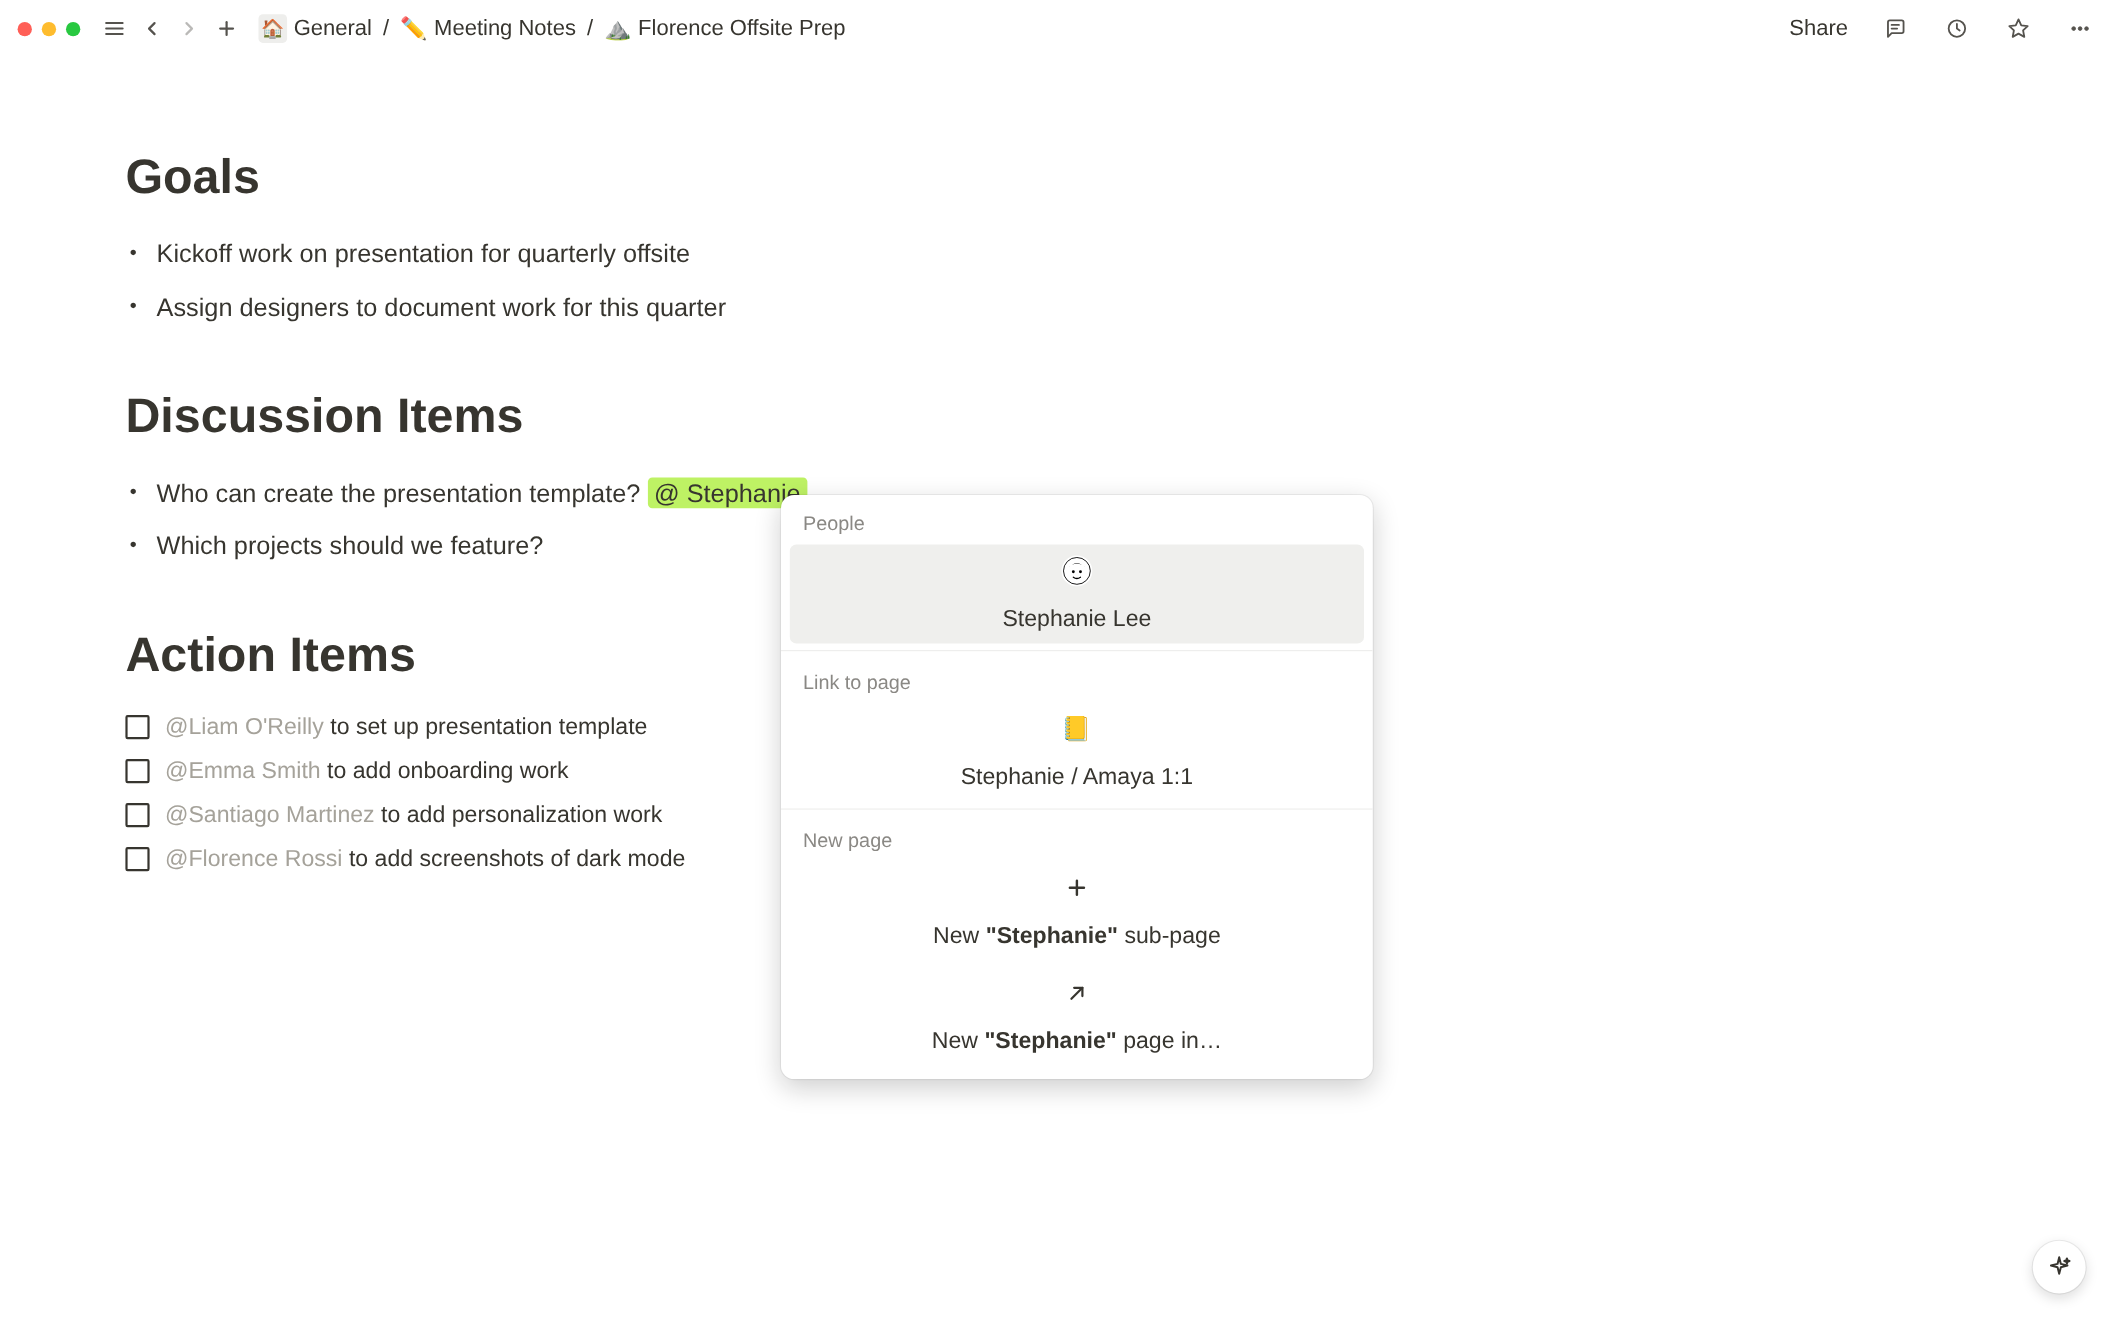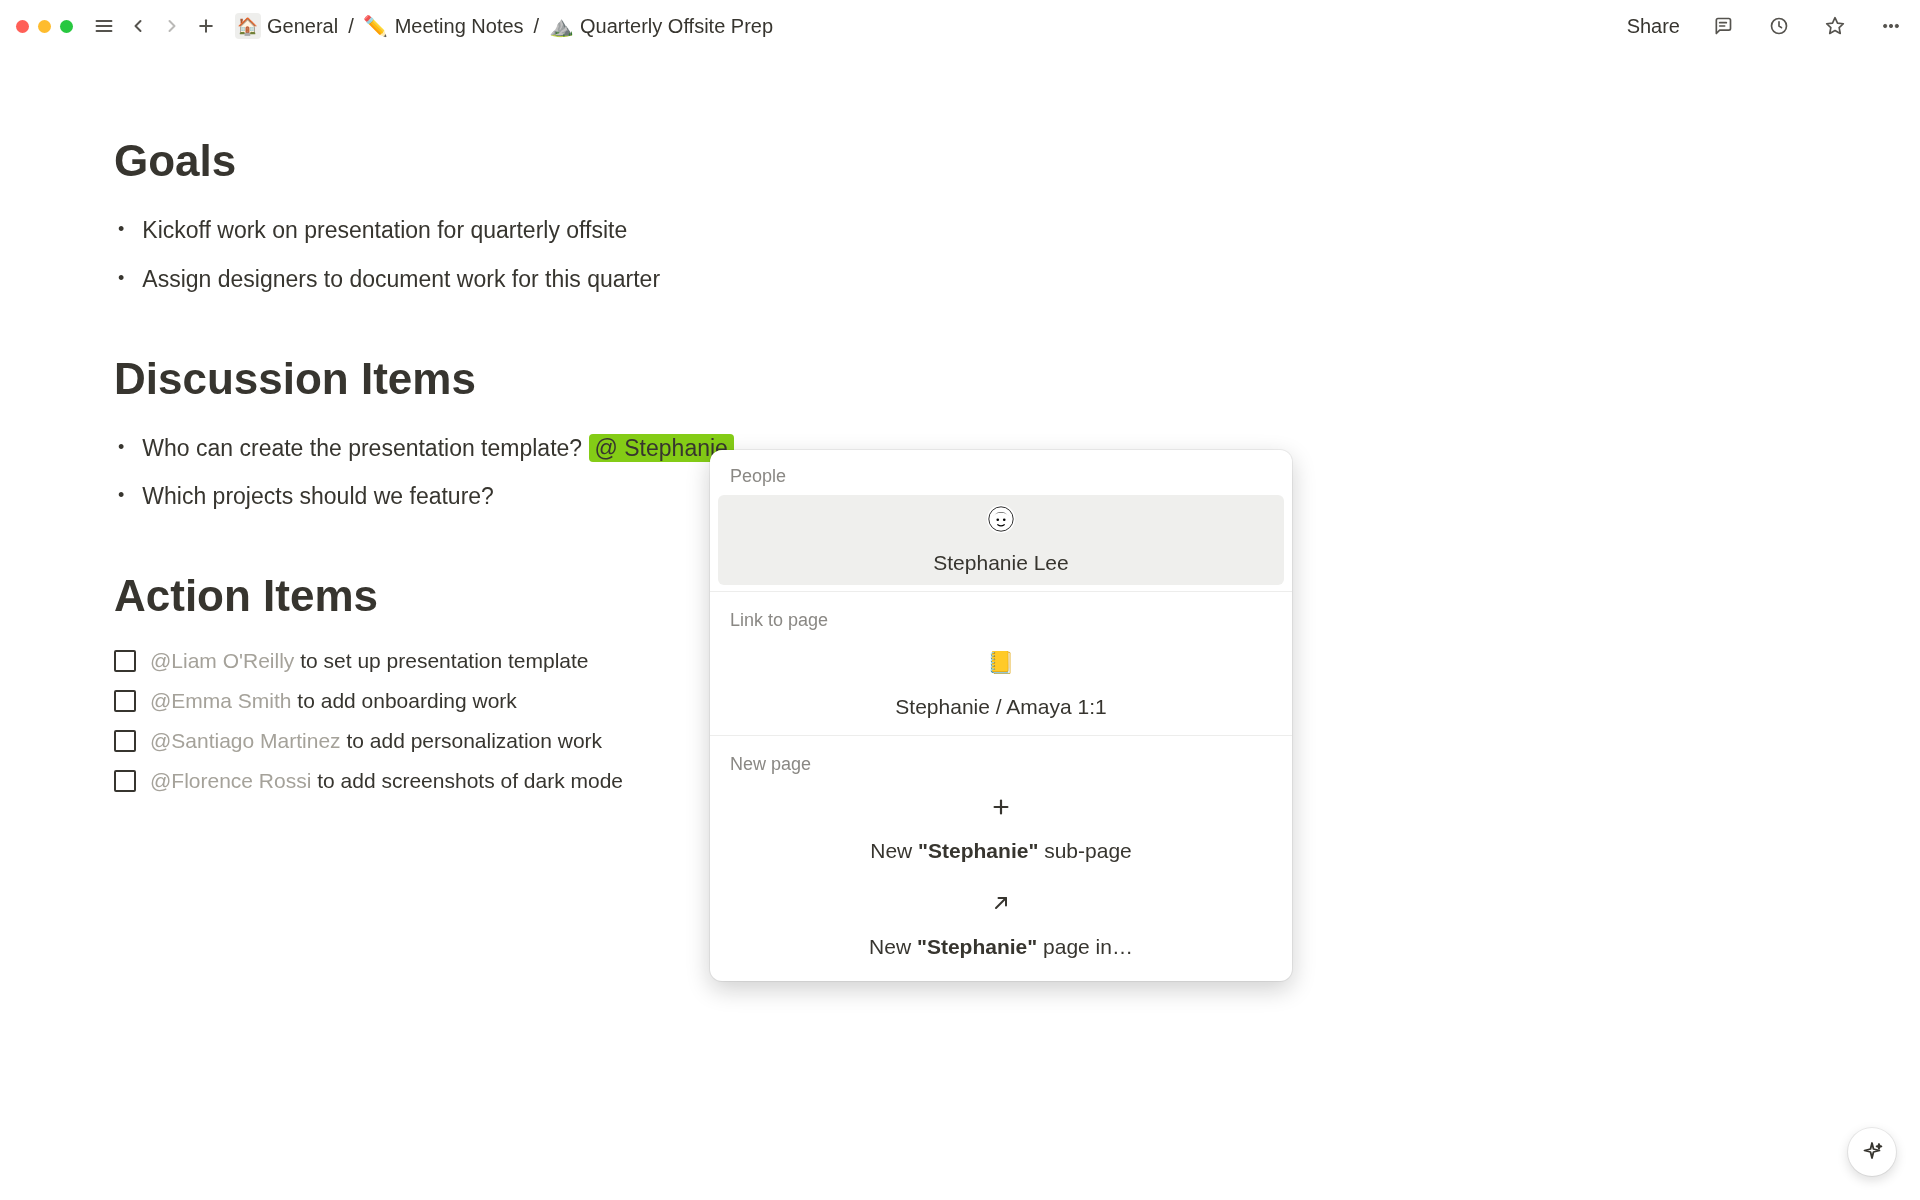--- a/index.html
+++ b/index.html
@@ -41,28 +41,28 @@
   .crumb-sep { color:#37352f; }
   .home-box { width:26px; height:26px; background:#eeeeec; border-radius:4px; display:flex; align-items:center; justify-content:center; font-size:17px; color:#555; }
   .toolbar-right { margin-left:auto; display:flex; align-items:center; gap:30px; }
   .share { font-size:20px; cursor:pointer; }
   
   .content { padding: 60px 190px 40px 114px; max-width: 1200px; }
   h1 { font-size: 44px; font-weight:700; color:#37352f; margin-bottom: 20px; margin-top: 24px;}
   ul.bullets { list-style:none; margin-left:4px; }
   ul.bullets li { display:flex; align-items:flex-start; gap:18px; font-size:23px; line-height:1.6; padding:6px 0;}
   ul.bullets li::before { content:"•"; font-size:18px; line-height:1.9; }
-  .mention { background:#84cc16; border-radius:4px; padding:1px 6px; color:#37352f; }
+  .mention { background:#bef264; border-radius:4px; padding:1px 6px; color:#37352f; }
   .action-list { list-style:none; }
   .action-item { display:flex; align-items:center; gap:14px; font-size:21px; padding:8px 0; }
   .checkbox { width:22px; height:22px; border:2px solid #37352f; border-radius:2px; flex-shrink:0; }
   .assignee { color:#a5a29a; }
   
   .popup {
-    position:absolute; left:710px; top:450px; width:582px;
+    position:absolute; left:710px; top:450px; width:538px;
     background:#fff; border-radius:12px;
     box-shadow: 0 0 0 1px rgba(15,15,15,0.06), 0 8px 24px rgba(15,15,15,0.2);
     overflow:hidden;
   }
   .popup-section-label { font-size:18px; color:#8a8884; padding: 16px 20px 8px 20px; font-weight:500;}
   .popup-item { display:flex; align-items:center; gap:18px; padding:10px 14px; margin:0 8px 6px 8px; border-radius:6px; font-size:21px; cursor:pointer;flex-direction:column;}
   .popup-item.selected { background:#efefed; }
   .popup-item .icon { width:28px; height:28px; display:flex; align-items:center; justify-content:center; font-size:22px;}
   .popup-divider { height:1px; background:#ededec; margin:2px 0; }
   .avatar { width:28px; height:28px; border-radius:50%; background:#fff; display:flex; align-items:center; justify-content:center; }
@@ -117,21 +117,21 @@
         <span>General</span>
       </div>
       <span class="crumb-sep">/</span>
       <div class="crumb">
         <span>✏️</span>
         <span>Meeting Notes</span>
       </div>
       <span class="crumb-sep">/</span>
       <div class="crumb">
         <span>⛰️</span>
-        <span>Quarterly Offsite Prep</span>
+        <span>Florence Offsite Prep</span>
       </div>
     </div>
     <div class="toolbar-right">
       <span class="share">Share</span>
       <div class="tb-icon">
         <svg viewBox="0 0 24 24" fill="none" stroke-width="2" stroke-linecap="round" stroke-linejoin="round">
             <path d="M21 15a2 2 0 0 1-2 2H8l-4 4V5a2 2 0 0 1 2-2h13a2 2 0 0 1 2 2z"></path>
             <line x1="8" y1="8" x2="16" y2="8"></line>
             <line x1="8" y1="12" x2="14" y2="12"></line>
           </svg>

